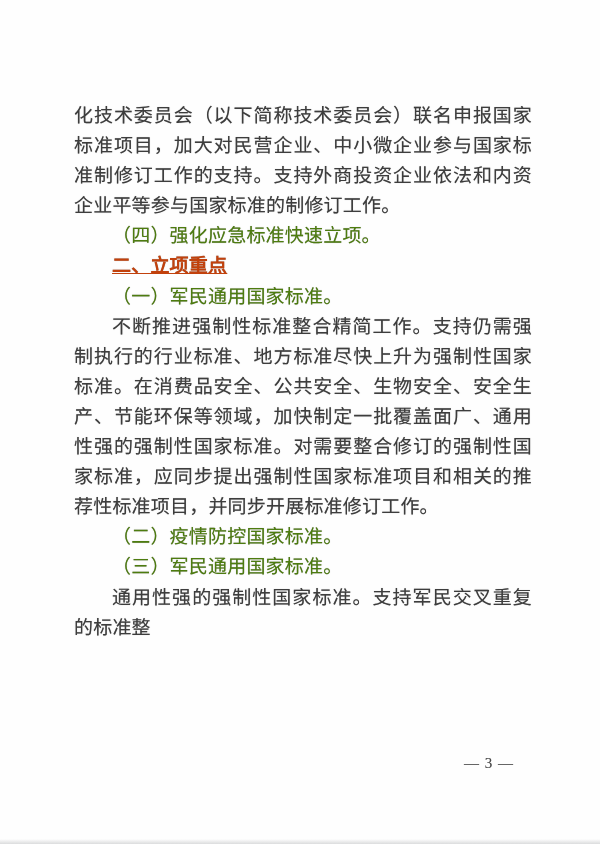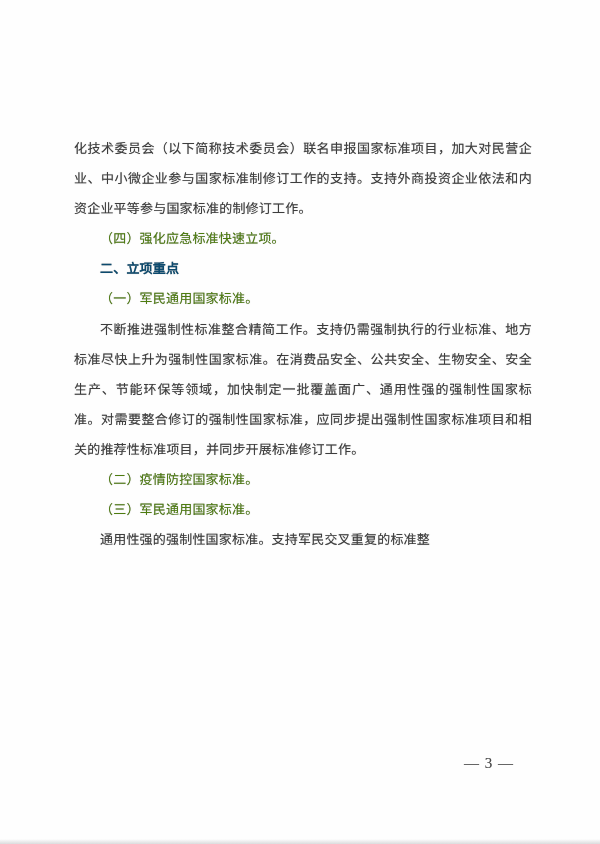--- a/index.html
+++ b/index.html
@@ -13,40 +13,40 @@
     height: 844px;
     background: #fefefe;
     overflow: hidden;
     font-family: "Liberation Serif", "DejaVu Serif", serif;
   }
   .doc-text {
     position: absolute;
     left: 74px;
     top: 101px;
     width: 458px;
-    font-size: 13px;
+    font-size: 19px;
     line-height: 30.1px;
     color: #3d3d3d;
     text-align: justify;
     text-justify: inter-ideograph;
     letter-spacing: 0.2px;
     text-shadow: 0 0 0.7px rgba(70,70,70,0.55);
-    margin-top: 33px;
   }
   .doc-text p {
     margin: 0;
     padding: 0;
   }
   .doc-text p.indent {
     text-indent: 2em;
   }
   .doc-text p.heading {
     font-family: "Liberation Sans", "DejaVu Sans", sans-serif;
     font-weight: 700;
-    color: #0c4a6e;
+    color: #c2410c;
+    text-decoration: underline;
   }
   .doc-text p.subheading {
     color: #4d7c0f;
   }
   .page-number {
     position: absolute;
     top: 751px;
     right: 86px;
     font-size: 15px;
     line-height: 24px;

